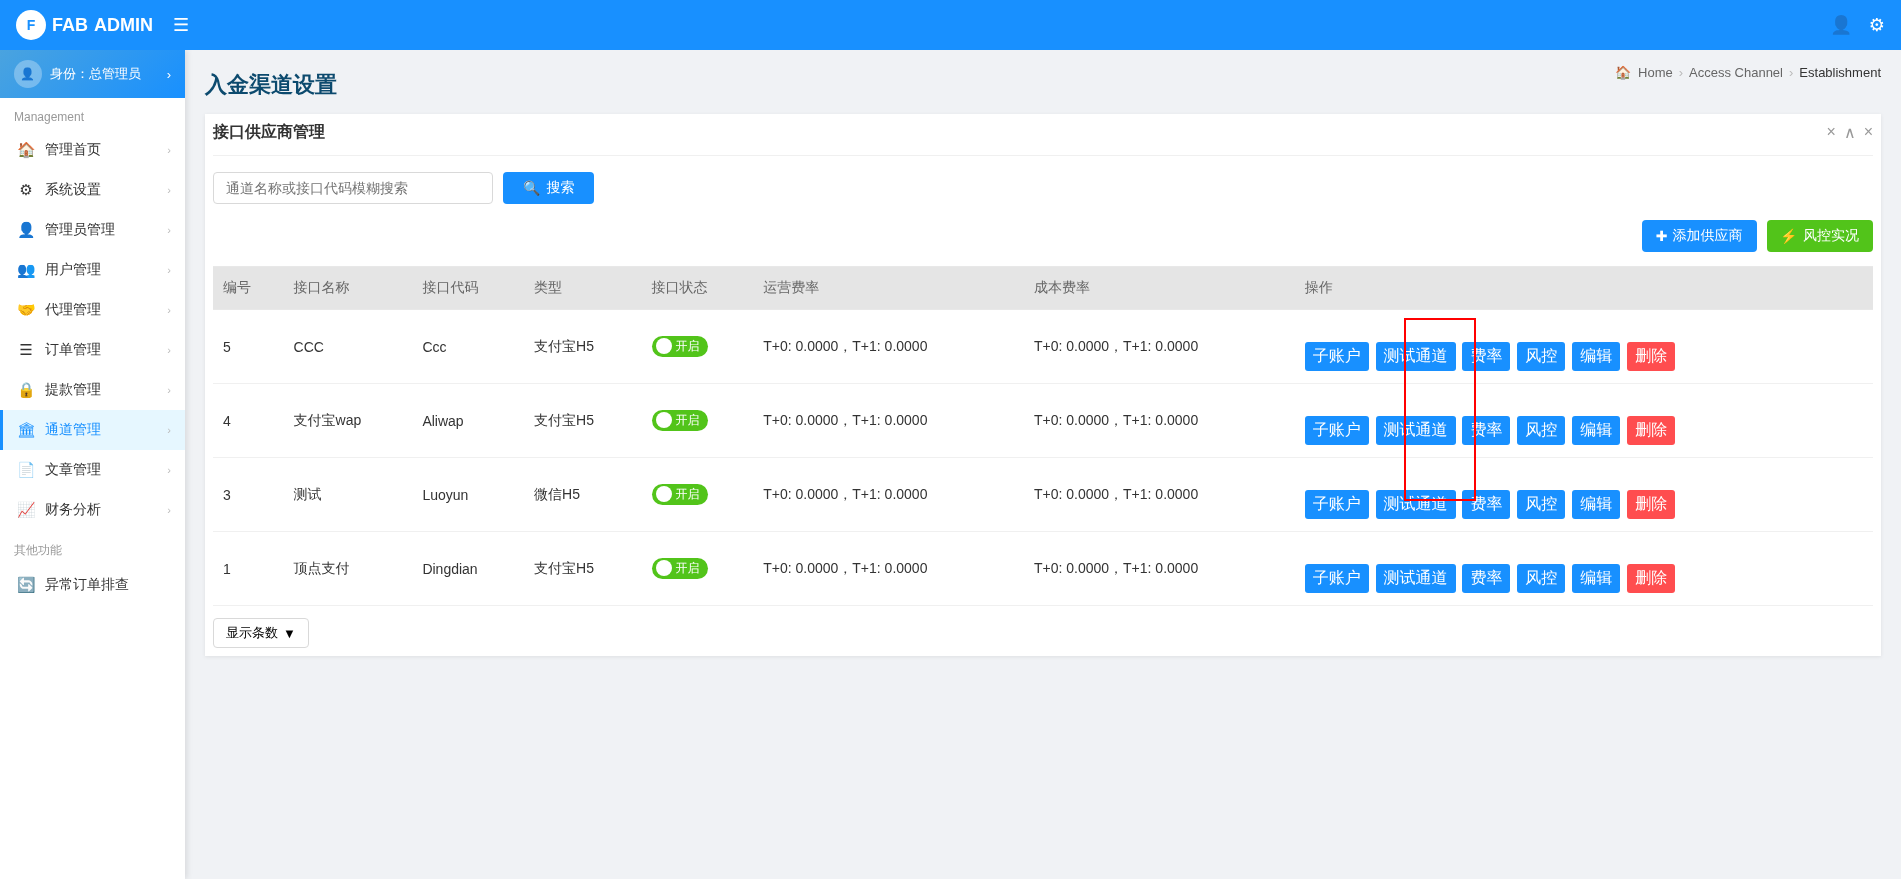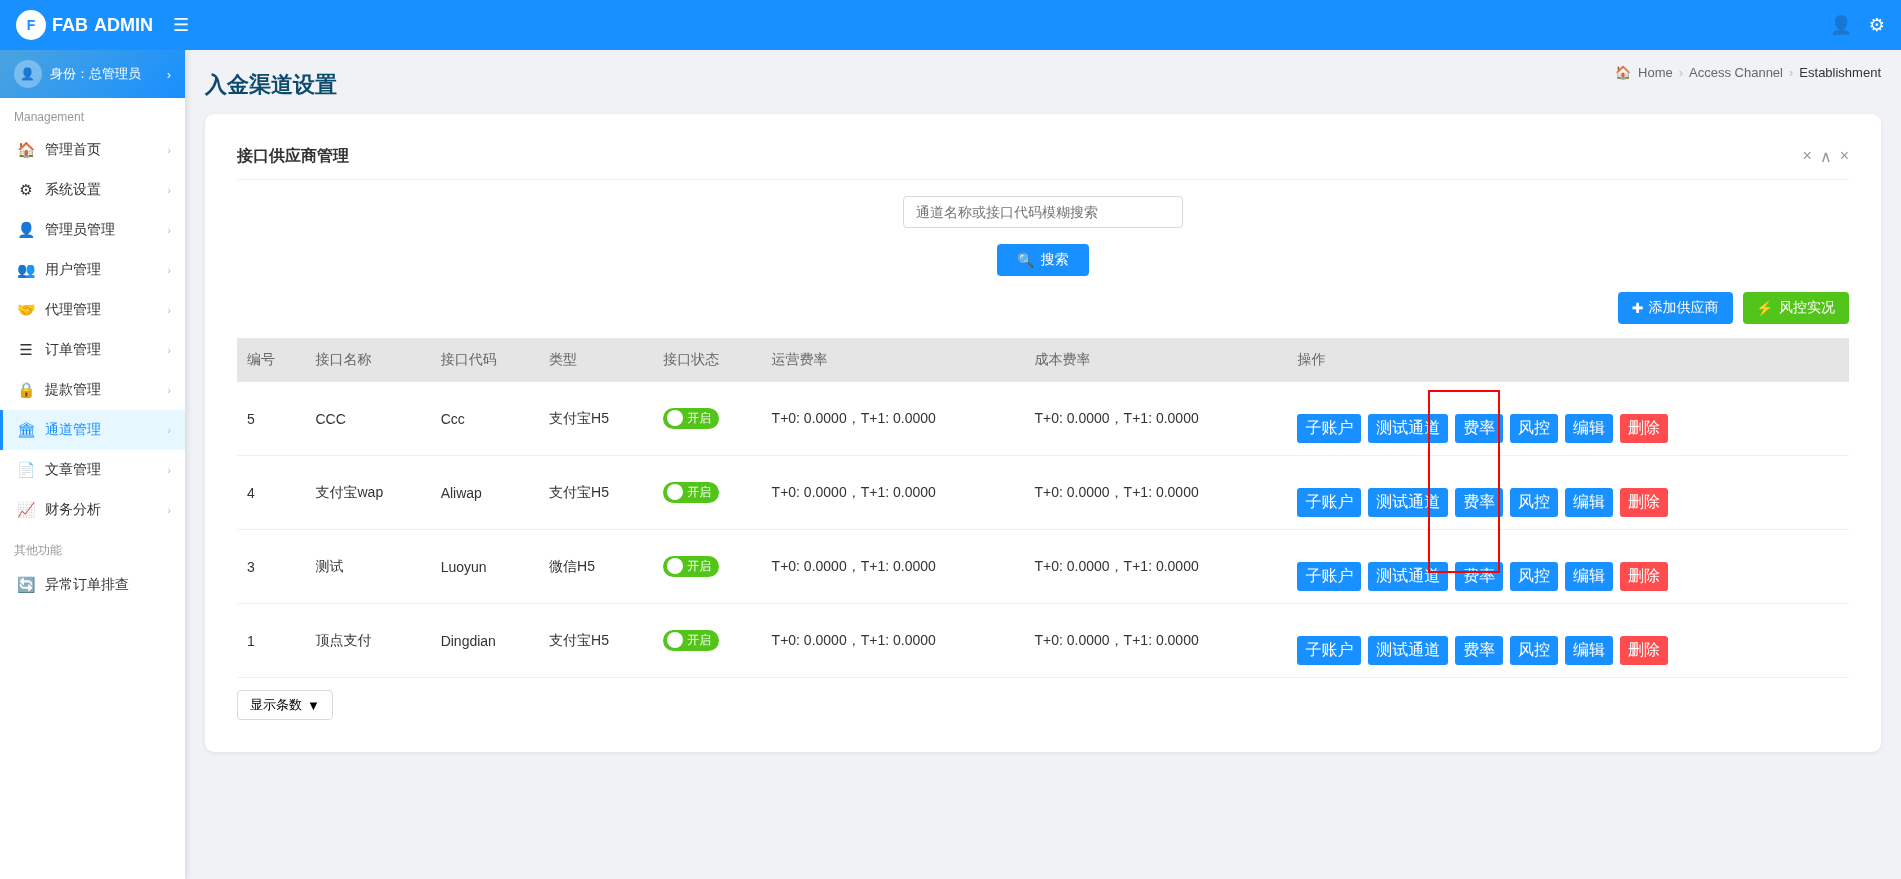--- a/index.html
+++ b/index.html
@@ -90,37 +90,37 @@
     .page-title {
       font-size: 22px;
       font-weight: bold;
       color: #0c4a6e;
       margin-bottom: 14px;
     }
 
     
     .panel {
       background: white;
-      border-radius: 9px;
+      border-radius: 0;
       box-shadow: 0 1px 4px rgba(0,0,0,0.08);
-      padding: 32px;
+      padding: 8px;
     }
     .panel-header {
       display: flex;
       align-items: center;
       justify-content: space-between;
       margin-bottom: 16px;
       padding-bottom: 12px;
       border-bottom: 1px solid #f0f0f0;
     }
     .panel-title { font-size: 16px; font-weight: bold; color: #333; }
     .panel-controls { display: flex; gap: 8px; color: #999; font-size: 16px; cursor: pointer; }
 
     
-    .search-area { display: flex; align-items: center; gap: 16px; margin-bottom: 16px; flex-direction: column; }
+    .search-area { display: flex; align-items: center; gap: 10px; margin-bottom: 16px; }
     .search-input {
       border: 1px solid #d9d9d9;
       border-radius: 4px;
       padding: 7px 12px;
       width: 280px;
       font-size: 14px;
       outline: none;
       color: #999;
     }
     .search-btn {

